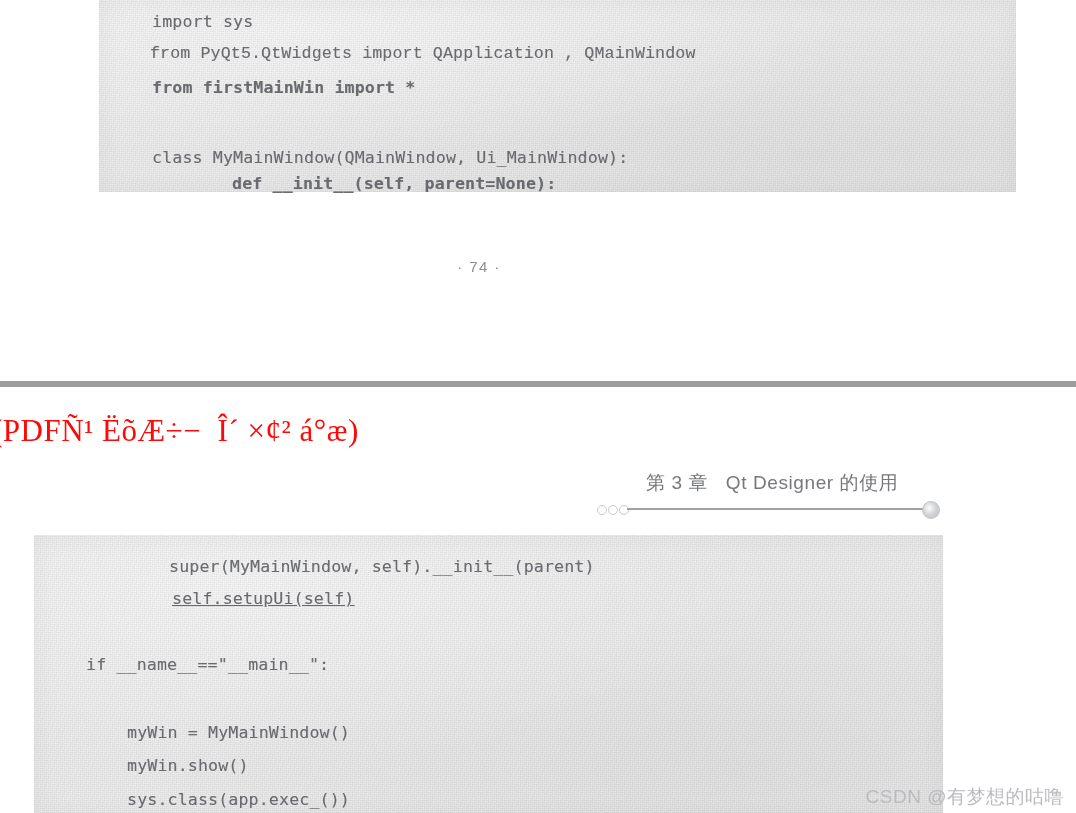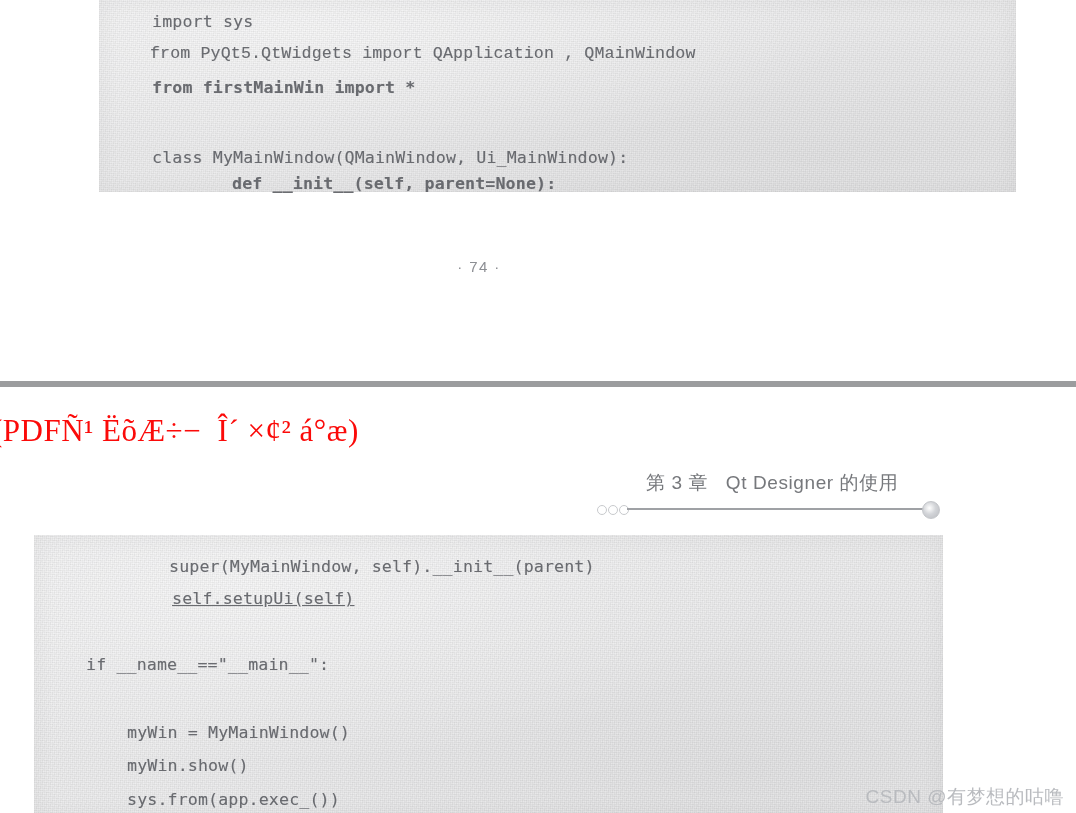--- a/index.html
+++ b/index.html
@@ -219,17 +219,17 @@
 </div>
 
 <div class="scan" id="bottom-code-block">
   <div class="code-lines">
     <div class="code-line" style="top: 14px; left: 135px;">super(MyMainWindow, self).__init__(parent)</div>
     <div class="code-line" style="top: 46px; left: 138px; text-decoration: underline;">self.setupUi(self)</div>
     <div class="code-line" style="top: 78px; left: 135px;"></div>
     <div class="code-line" style="top: 112px; left: 52px;">if __name__=="__main__":</div>
     <div class="code-line" style="top: 180px; left: 93px;">myWin = MyMainWindow()</div>
     <div class="code-line" style="top: 213px; left: 93px;">myWin.show()</div>
-    <div class="code-line" style="top: 247px; left: 93px;">sys.from(app.exec_())</div>
+    <div class="code-line" style="top: 247px; left: 93px;">sys.class(app.exec_())</div>
   </div>
 </div>
 
 <div id="csdn-watermark">CSDN @有梦想的咕噜</div>
 
 </body></html>

